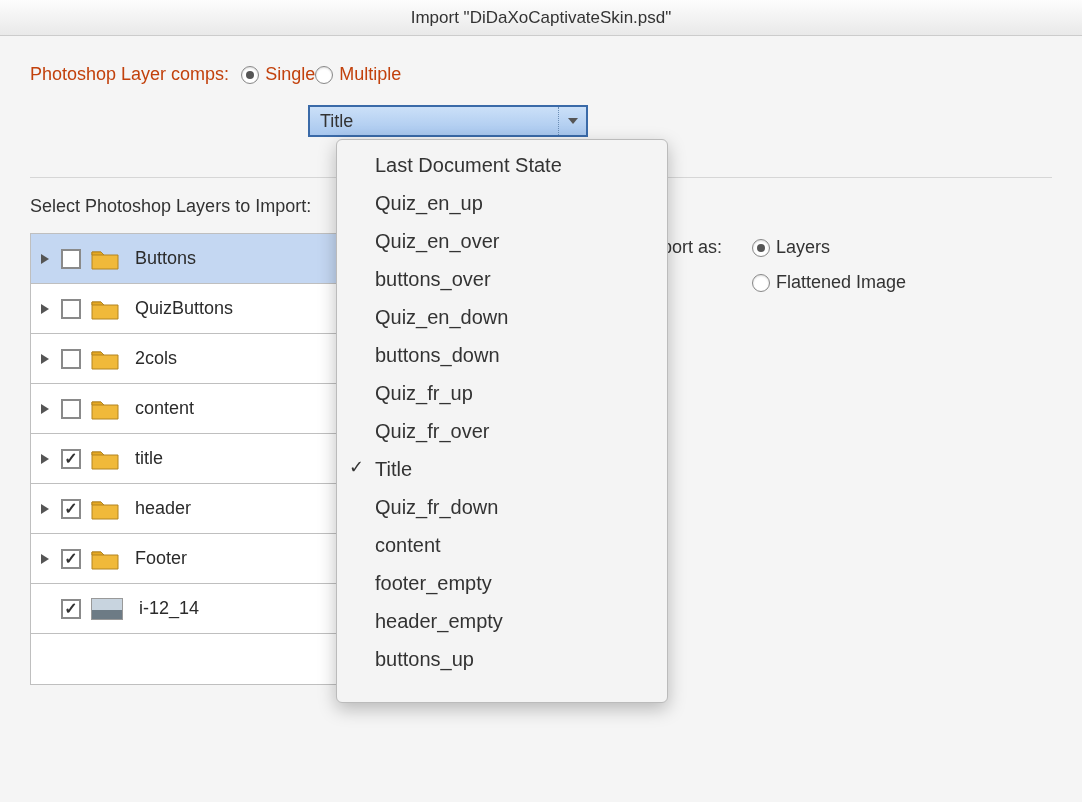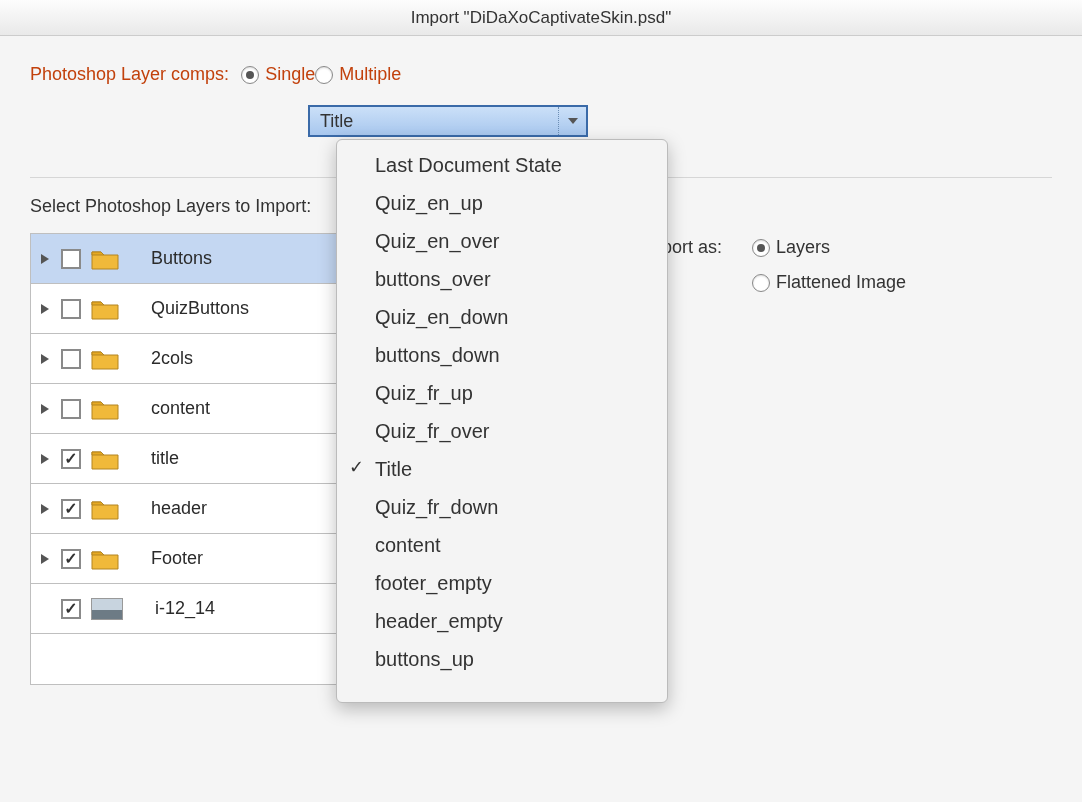--- a/index.html
+++ b/index.html
@@ -178,21 +178,21 @@
   .layer-row .folder-icon {
     display: flex;
     align-items: center;
   }
   .layer-row .folder-icon svg { width: 28px; height: 22px; }
   .layer-row .thumb {
     width: 32px; height: 22px;
     background: linear-gradient(#c8d4df 0 55%, #6d7b85 55% 100%);
     border: 1px solid #999;
   }
-  .layer-row .name { margin-left: 22px; }
+  .layer-row .name { margin-left: 6px; }
   .layer-row.blank { height: 50px; }
   .right-panel {
     display: flex;
     align-items: flex-start;
     gap: 30px;
     font-size: 18px;
     margin-top: 4px;
   }
   .right-panel .v-radio-group {
     display: flex;

